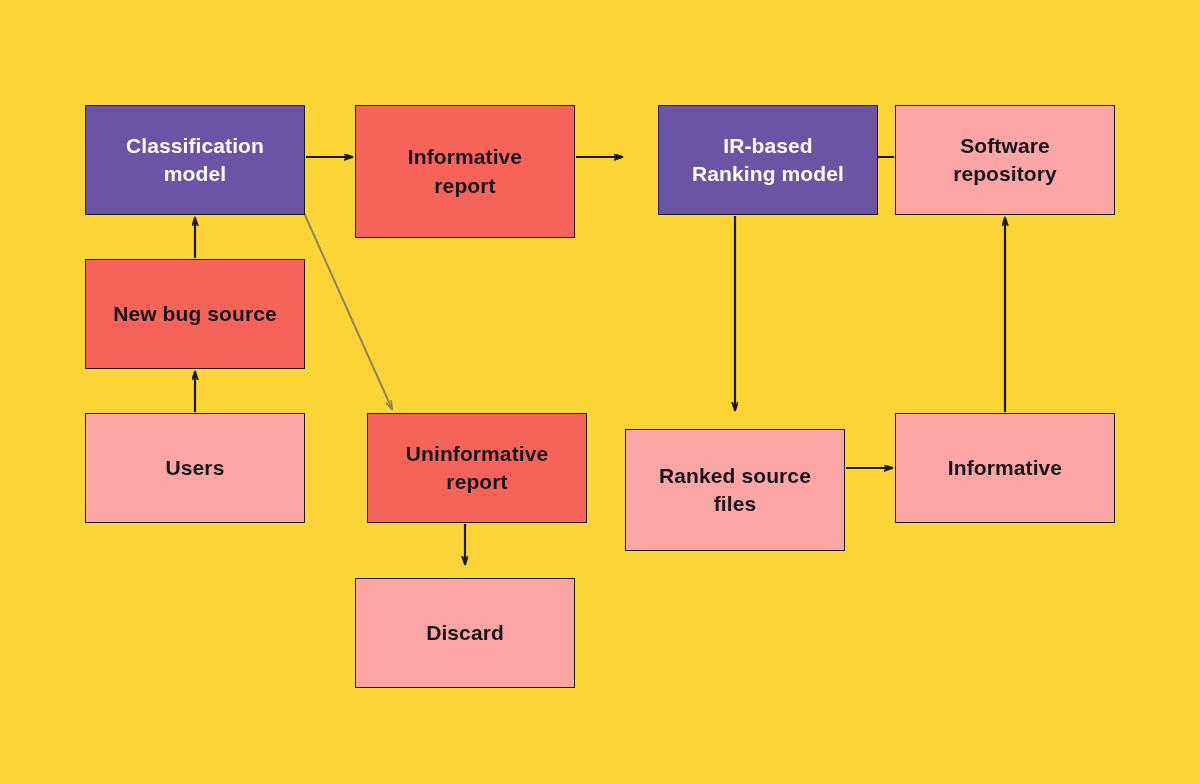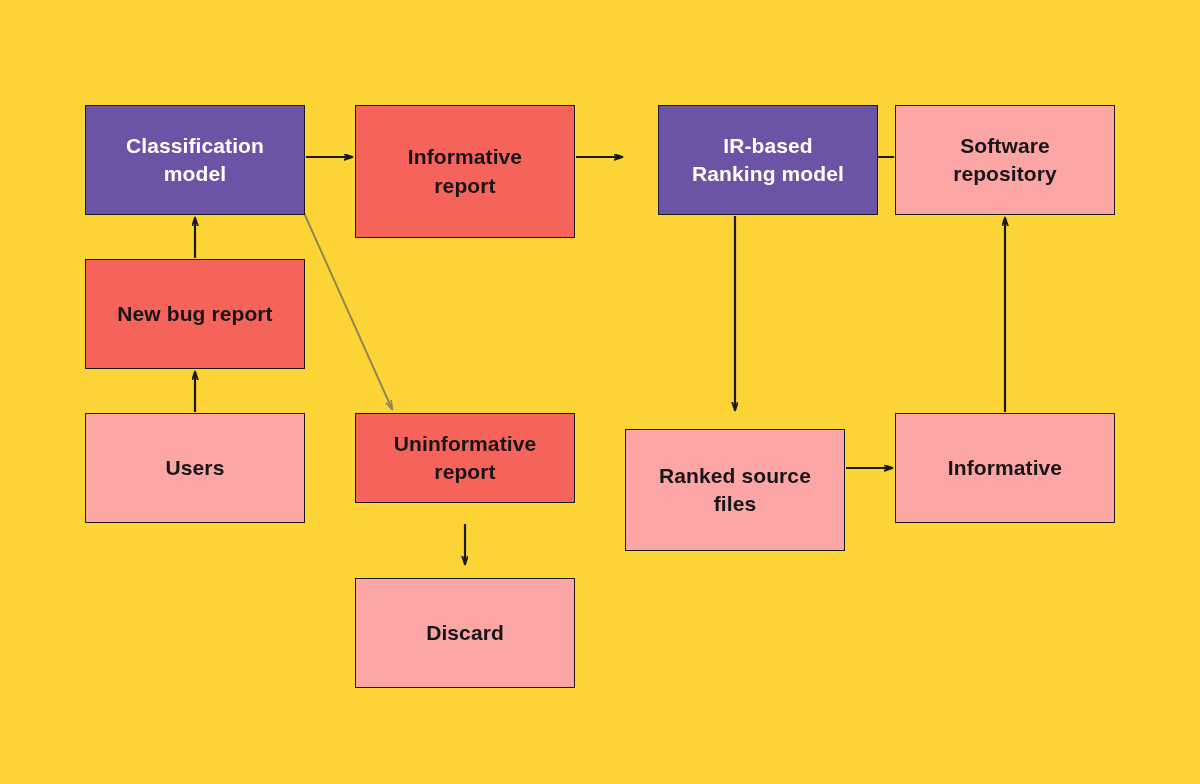--- a/index.html
+++ b/index.html
@@ -78,23 +78,23 @@
 
   <div id="nodes-layer">
       <div class="node fill-purple" style="left: 85px; top: 105px; width: 220px; height: 110px;">Classification
 model</div>
       <div class="node fill-red" style="left: 355px; top: 105px; width: 220px; height: 133px;">Informative
 report</div>
       <div class="node fill-purple" style="left: 658px; top: 105px; width: 220px; height: 110px;">IR-based
 Ranking model</div>
       <div class="node fill-teal" style="left: 895px; top: 105px; width: 220px; height: 110px;">Software
 repository</div>
-      <div class="node fill-red" style="left: 85px; top: 259px; width: 220px; height: 110px;">New bug report</div>
+      <div class="node fill-red" style="left: 85px; top: 259px; width: 220px; height: 110px;">New bug source</div>
       <div class="node fill-grey" style="left: 85px; top: 413px; width: 220px; height: 110px;">Users</div>
-      <div class="node fill-red" style="left: 355px; top: 413px; width: 220px; height: 90px;">Uninformative
+      <div class="node fill-red" style="left: 367px; top: 413px; width: 220px; height: 110px;">Uninformative
 report</div>
       <div class="node fill-teal" style="left: 625px; top: 429px; width: 220px; height: 122px;">Ranked source
 files</div>
       <div class="node fill-grey" style="left: 895px; top: 413px; width: 220px; height: 110px;">Informative</div>
       <div class="node fill-grey" style="left: 355px; top: 578px; width: 220px; height: 110px;">Discard</div>
     </div>
 
 </div>
 
 </body></html>

